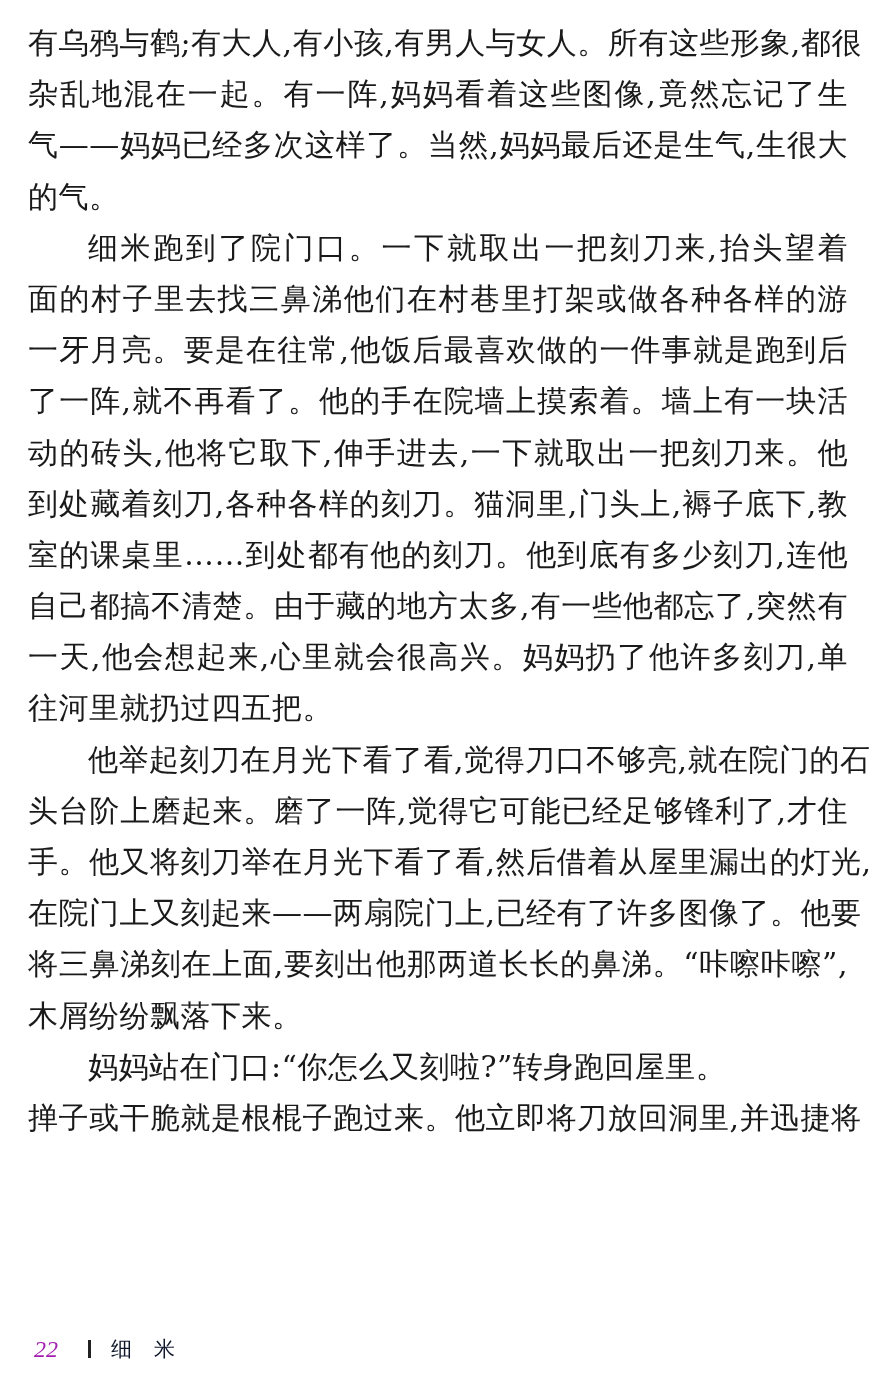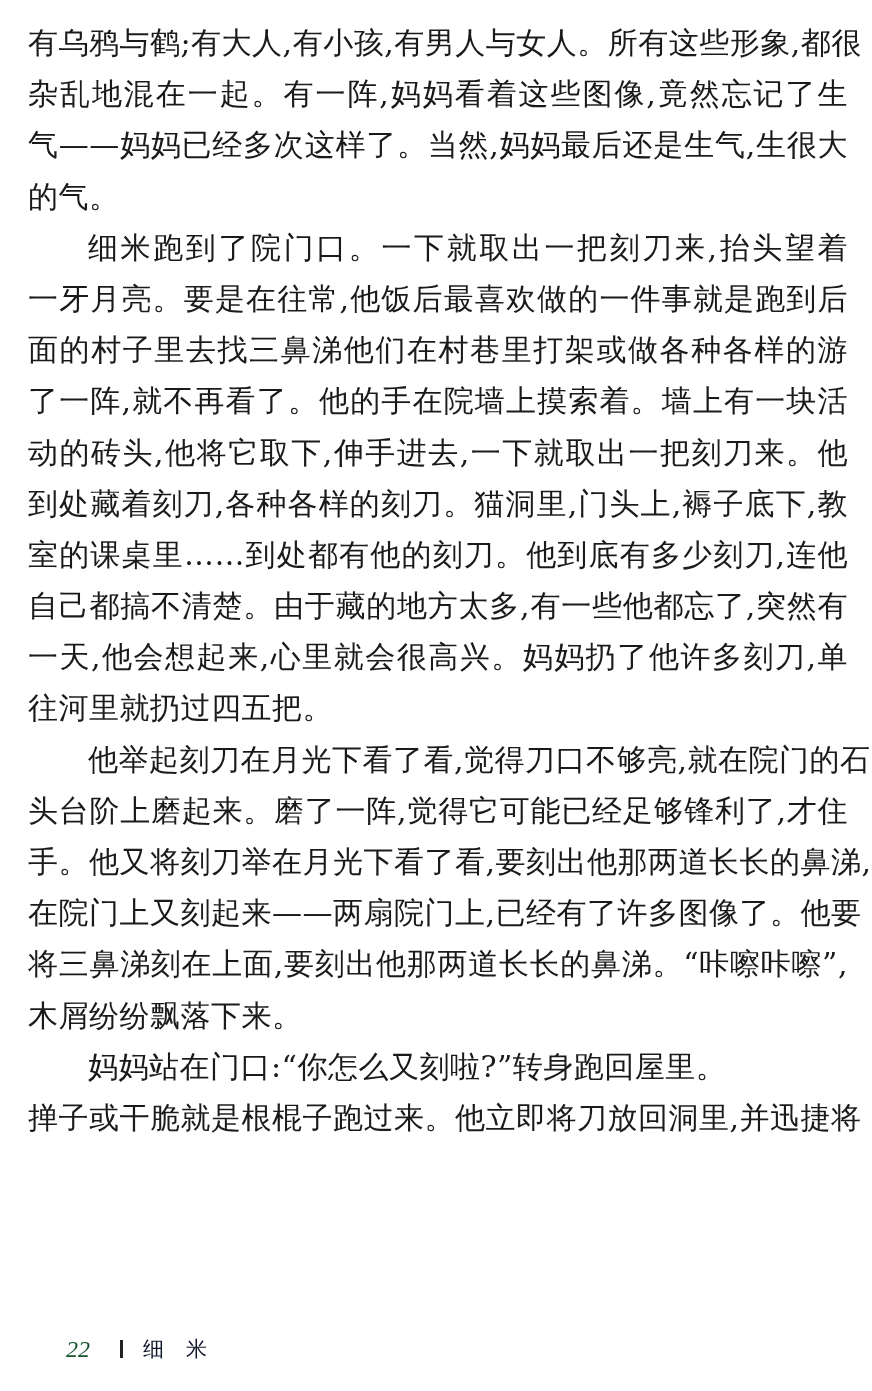--- a/index.html
+++ b/index.html
@@ -2,45 +2,45 @@
 <html><head>
   <meta charset="utf-8">
   <style>
     html, body { margin:0; padding:0; background:#ffffff; }
     body { width:872px; height:1391px; position:relative; overflow:hidden; font-family:"DejaVu Serif","Liberation Serif",serif; color:#1a1a1a; }
     .page { position:absolute; left:28px; top:17px; width:820px; }
     .line { height:51.2px; line-height:51.2px; font-size:30px; white-space:nowrap; letter-spacing:0.5px; text-align:justify; text-align-last:justify; }
     .line.last { text-align-last:left; }
     .line.indent { padding-left:60px; }
     .footer { position:absolute; left:34px; top:1334px; height:30px; display:flex; align-items:center; }
-    .pagenum { font-family:"Liberation Serif",serif; font-style:italic; font-size:24px; color:#14532d;margin-left:32px; }
+    .pagenum { font-family:"Liberation Serif",serif; font-style:italic; font-size:24px; color:#a21caf; }
     .bar { width:3px; height:18px; background:#222; margin-left:30px; margin-right:20px; }
     .booktitle { font-size:21px; letter-spacing:22px; color:#0f172a; }
   </style>
 </head>
 <body>
 
 <div class="page">
   <div class="line">有乌鸦与鹤;有大人,有小孩,有男人与女人。所有这些形象,都很</div>
   <div class="line">杂乱地混在一起。有一阵,妈妈看着这些图像,竟然忘记了生</div>
   <div class="line">气——妈妈已经多次这样了。当然,妈妈最后还是生气,生很大</div>
   <div class="line last">的气。</div>
   <div class="line indent">细米跑到了院门口。一下就取出一把刻刀来,抬头望着</div>
+  <div class="line">面的村子里去找三鼻涕他们在村巷里打架或做各种各样的游</div>
   <div class="line">一牙月亮。要是在往常,他饭后最喜欢做的一件事就是跑到后</div>
-  <div class="line">面的村子里去找三鼻涕他们在村巷里打架或做各种各样的游</div>
   <div class="line">了一阵,就不再看了。他的手在院墙上摸索着。墙上有一块活</div>
   <div class="line">动的砖头,他将它取下,伸手进去,一下就取出一把刻刀来。他</div>
   <div class="line">到处藏着刻刀,各种各样的刻刀。猫洞里,门头上,褥子底下,教</div>
   <div class="line">室的课桌里……到处都有他的刻刀。他到底有多少刻刀,连他</div>
   <div class="line">自己都搞不清楚。由于藏的地方太多,有一些他都忘了,突然有</div>
   <div class="line">一天,他会想起来,心里就会很高兴。妈妈扔了他许多刻刀,单</div>
   <div class="line last">往河里就扔过四五把。</div>
   <div class="line indent">他举起刻刀在月光下看了看,觉得刀口不够亮,就在院门的石</div>
   <div class="line">头台阶上磨起来。磨了一阵,觉得它可能已经足够锋利了,才住</div>
-  <div class="line">手。他又将刻刀举在月光下看了看,要刻出他那两道长长的鼻涕,</div>
+  <div class="line">手。他又将刻刀举在月光下看了看,然后借着从屋里漏出的灯光,</div>
   <div class="line">在院门上又刻起来——两扇院门上,已经有了许多图像了。他要</div>
   <div class="line">将三鼻涕刻在上面,要刻出他那两道长长的鼻涕。“咔嚓咔嚓”,</div>
   <div class="line last">木屑纷纷飘落下来。</div>
   <div class="line indent last">妈妈站在门口:“你怎么又刻啦?”转身跑回屋里。</div>
   <div class="line">掸子或干脆就是根棍子跑过来。他立即将刀放回洞里,并迅捷将</div>
 </div>
 
 <div class="footer">
   <span class="pagenum">22</span>
   <span class="bar"></span>

